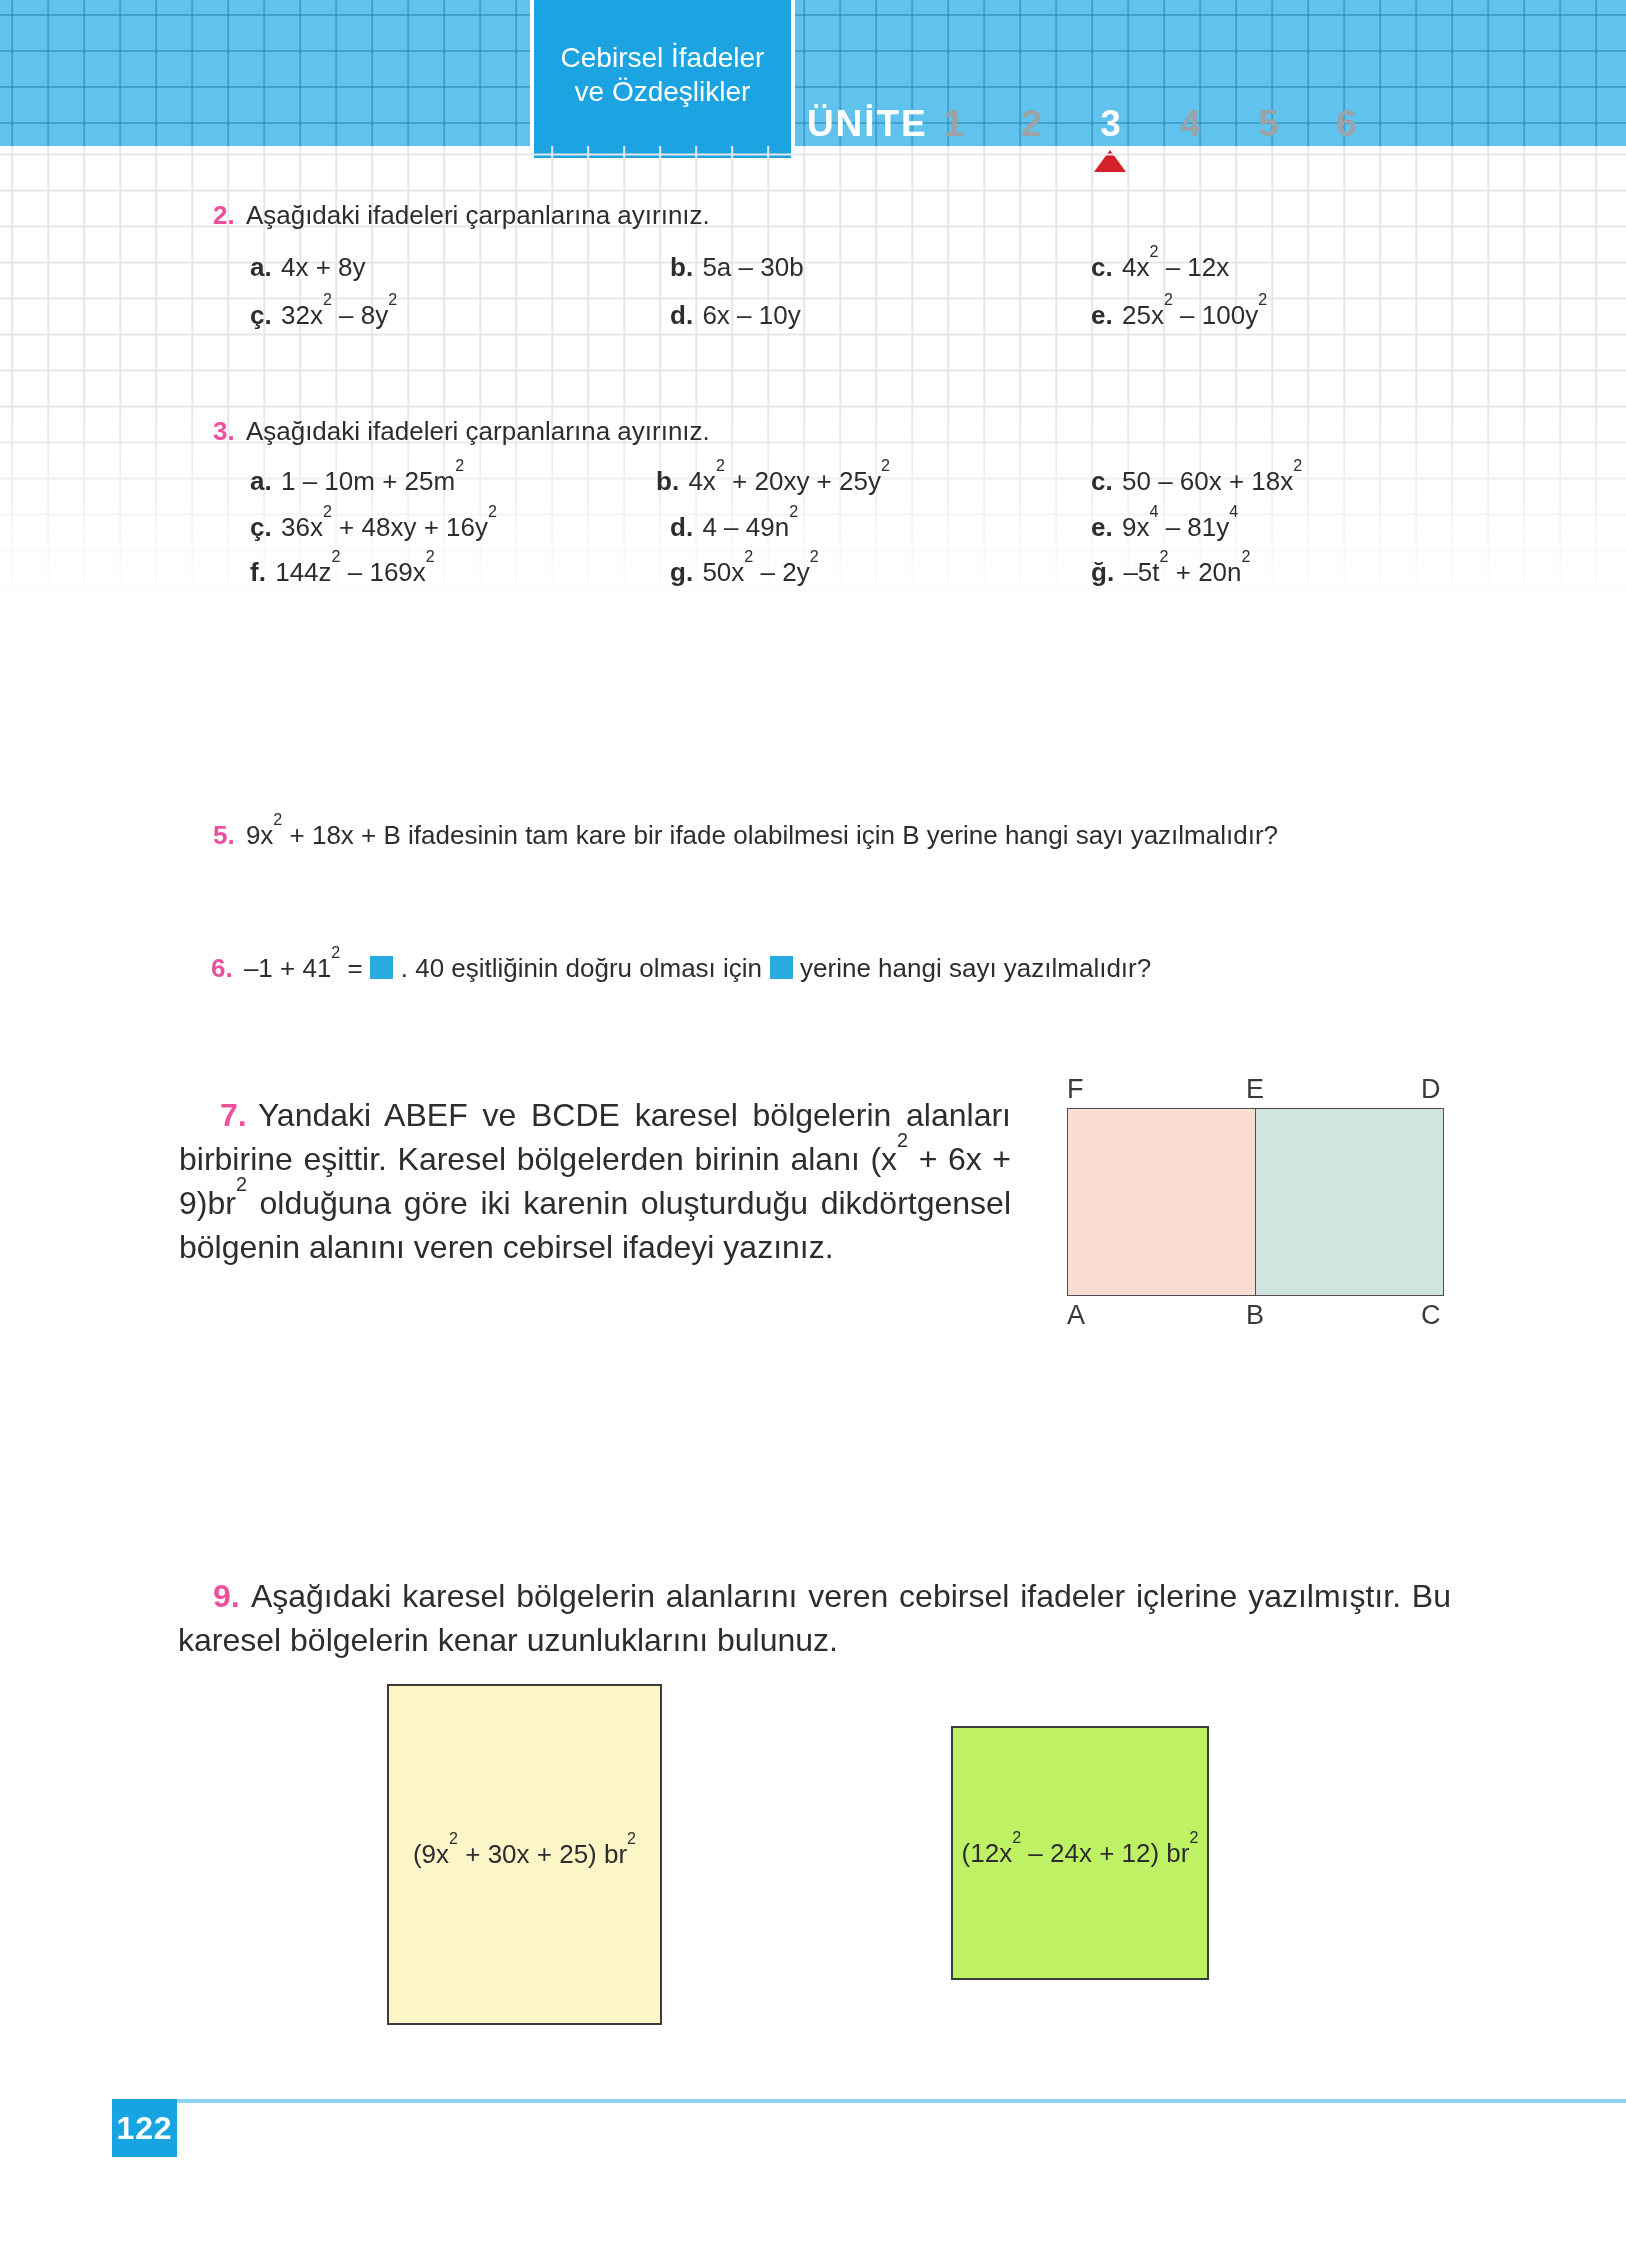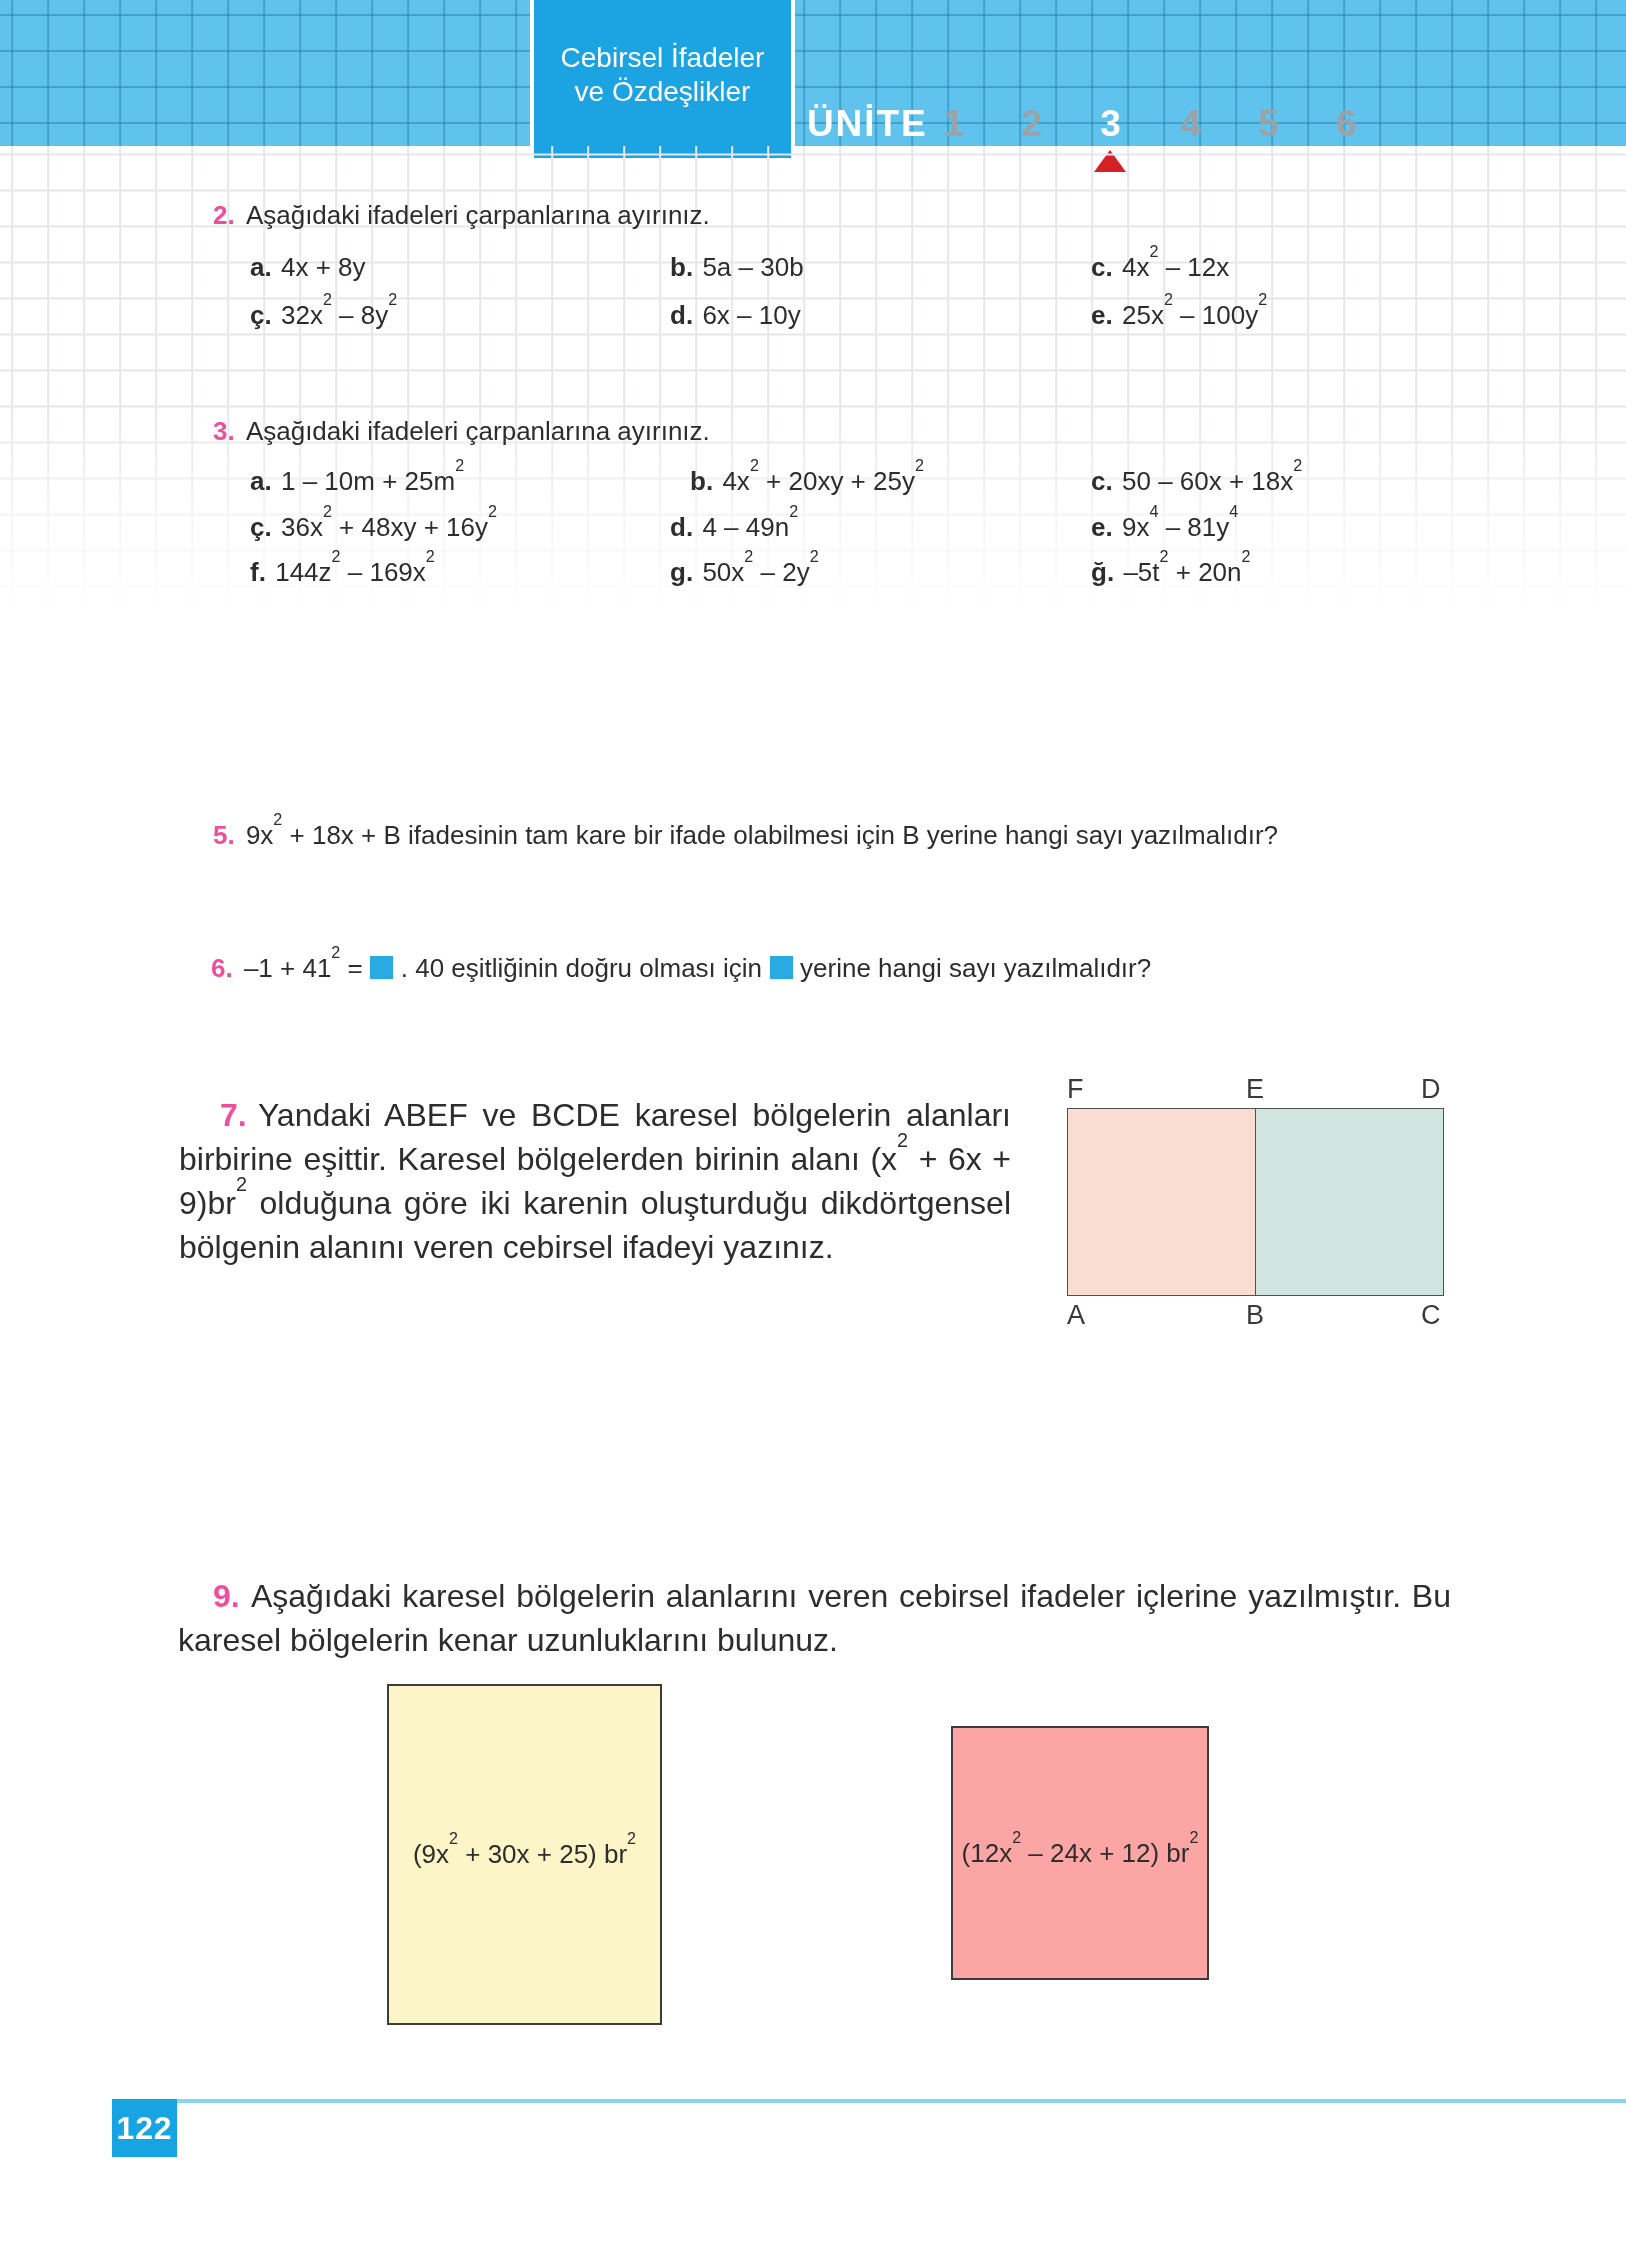--- a/index.html
+++ b/index.html
@@ -83,21 +83,21 @@
   #fig7 .half{flex:1 1 50%;}
   #fig7 .half.left{background:#f9dcd2;border-right:1.9px solid #4f4f4f;}
   #fig7 .half.right{background:#d0e5e0;}
   
   .area-box{
     position:absolute;box-sizing:border-box;border:2.8px solid #3c3c3c;
     display:flex;align-items:center;justify-content:center;
     font-size:26px;color:#2e2c2c;
   }
   #area-box-1{left:387px;top:1684px;width:275px;height:341px;background:#fbf5c8;}
-  #area-box-2{left:951px;top:1726px;width:258px;height:254px;background:#fca5a5;}
+  #area-box-2{left:951px;top:1726px;width:258px;height:254px;background:#bef264;}
   
   #footer-line{position:absolute;left:112px;top:2099px;width:1515px;height:3.7px;background:#8bd5f2;}
   #page-num-box{
     position:absolute;left:112px;top:2099px;width:65px;height:58px;background:#16a5e2;
     display:flex;align-items:center;justify-content:center;
     color:#ffffff;font-size:32px;font-weight:700;letter-spacing:0.9px;
   }
 </style>
 </head>
 <body>
@@ -127,21 +127,21 @@
   <div class="item" style="left:670px;top:252px"><span class="lbl">b.</span><span class="m">5a – 30b</span></div>
   <div class="item" style="left:1091px;top:252px"><span class="lbl">c.</span><span class="m">4x<sup>2</sup> – 12x</span></div>
   <div class="item" style="left:250px;top:300px"><span class="lbl">ç.</span><span class="m">32x<sup>2</sup> – 8y<sup>2</sup></span></div>
   <div class="item" style="left:670px;top:300px"><span class="lbl">d.</span><span class="m">6x – 10y</span></div>
   <div class="item" style="left:1091px;top:300px"><span class="lbl">e.</span><span class="m">25x<sup>2</sup> – 100y<sup>2</sup></span></div>
 
   <div class="qline" style="left:213px;top:416px">
     <span class="qnum">3.</span><span>Aşağıdaki ifadeleri çarpanlarına ayırınız.</span>
   </div>
   <div class="item" style="left:250px;top:466px"><span class="lbl">a.</span><span class="m">1 – 10m + 25m<sup>2</sup></span></div>
-  <div class="item" style="left:690px;top:466px"><span class="lbl">b.</span><span class="m">4x<sup>2</sup> + 20xy + 25y<sup>2</sup></span></div>
+  <div class="item" style="left:656px;top:466px"><span class="lbl">b.</span><span class="m">4x<sup>2</sup> + 20xy + 25y<sup>2</sup></span></div>
   <div class="item" style="left:1091px;top:466px"><span class="lbl">c.</span><span class="m">50 – 60x + 18x<sup>2</sup></span></div>
   <div class="item" style="left:250px;top:512px"><span class="lbl">ç.</span><span class="m">36x<sup>2</sup> + 48xy + 16y<sup>2</sup></span></div>
   <div class="item" style="left:670px;top:512px"><span class="lbl">d.</span><span class="m">4 – 49n<sup>2</sup></span></div>
   <div class="item" style="left:1091px;top:512px"><span class="lbl">e.</span><span class="m">9x<sup>4</sup> – 81y<sup>4</sup></span></div>
   <div class="item" style="left:250px;top:557px"><span class="lbl">f.</span><span class="m">144z<sup>2</sup> – 169x<sup>2</sup></span></div>
   <div class="item" style="left:670px;top:557px"><span class="lbl">g.</span><span class="m">50x<sup>2</sup> – 2y<sup>2</sup></span></div>
   <div class="item" style="left:1091px;top:557px"><span class="lbl">ğ.</span><span class="m">–5t<sup>2</sup> + 20n<sup>2</sup></span></div>
 
 
   <div class="qline" style="left:213px;top:820px">

